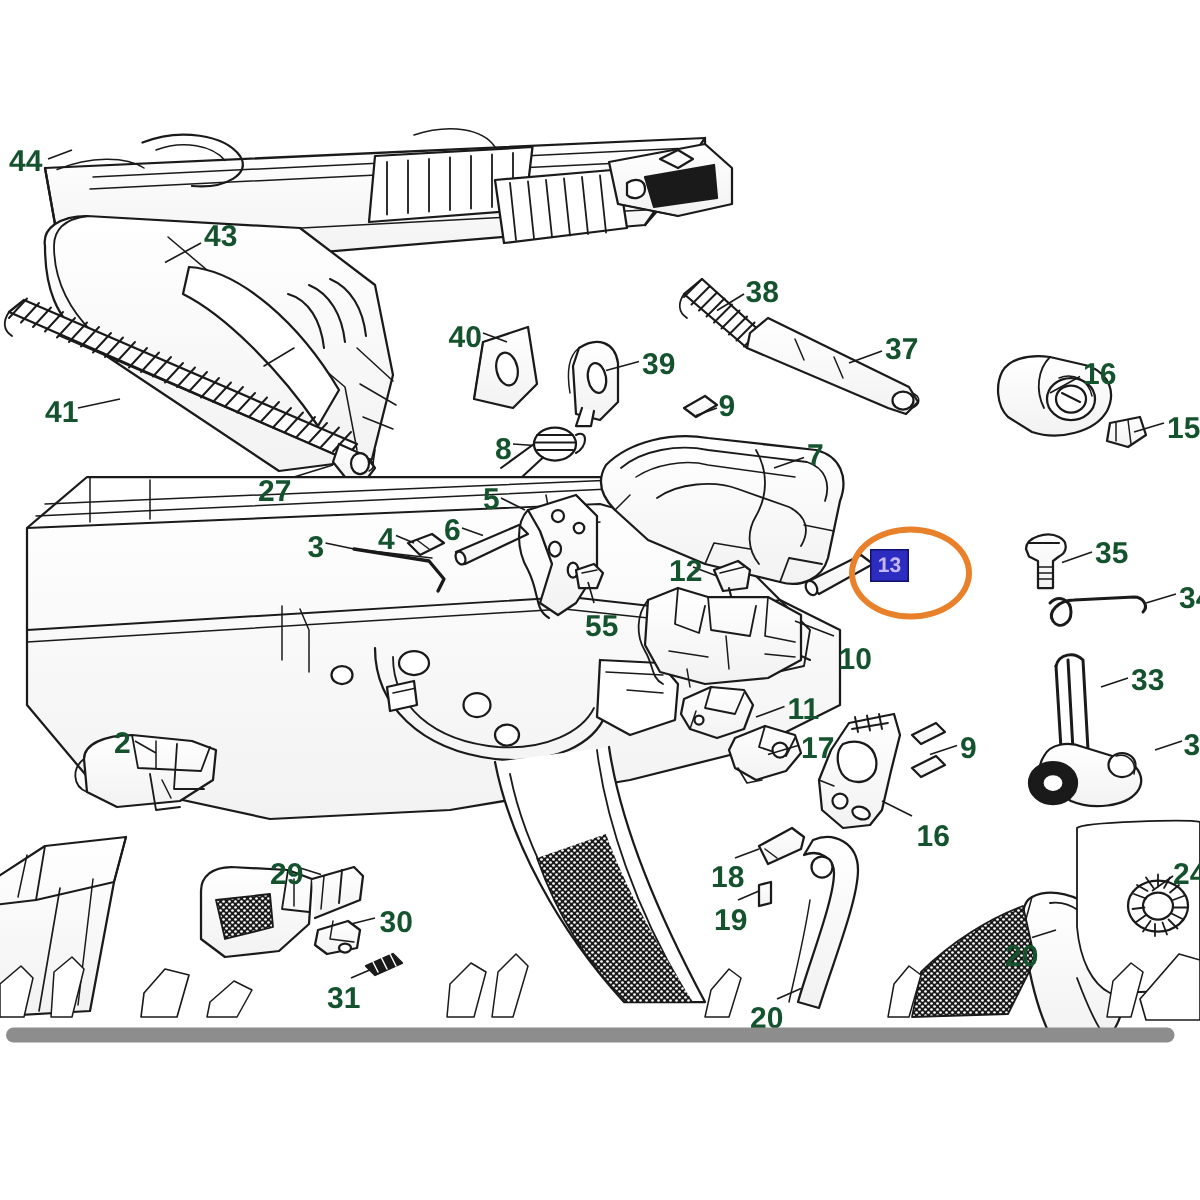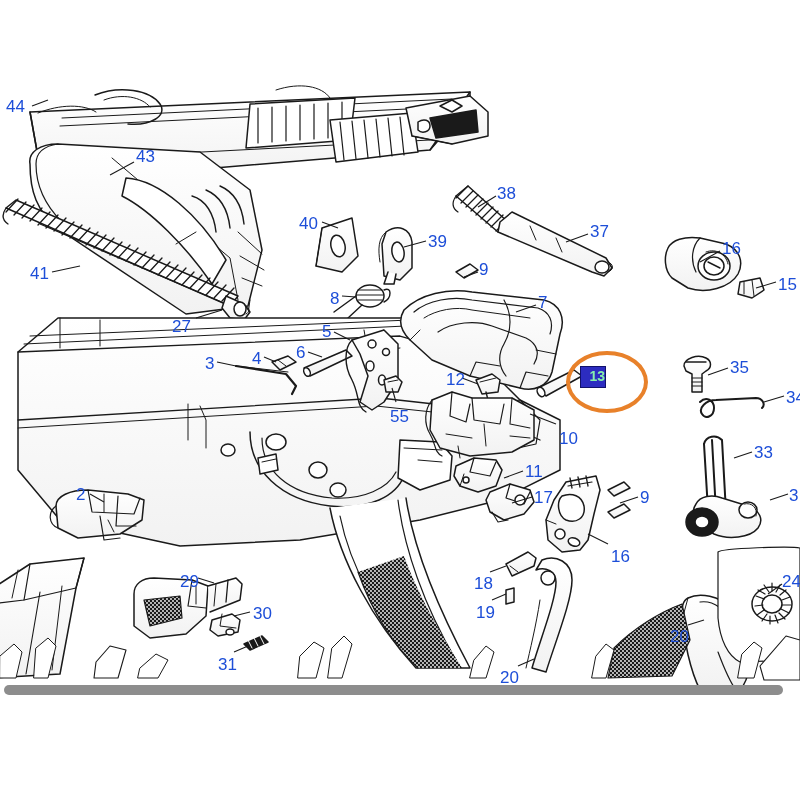--- a/index.html
+++ b/index.html
@@ -1,20 +1,20 @@
 <!DOCTYPE html>
 <html><head>
 <meta charset="utf-8">
 <style>
   html,body{margin:0;padding:0;background:#ffffff;}
   body{width:800px;height:800px;overflow:hidden;font-family:"Liberation Sans",sans-serif;}
   #stage{position:relative;width:800px;height:800px;background:#ffffff;}
   #diagram{position:absolute;left:0;top:0;width:800px;height:800px;}
-  .callout{position:absolute;font-family:"Liberation Sans",sans-serif;font-weight:normal;
-           font-size:17px;color:#1d4ed8;line-height:1;white-space:nowrap;}
+  .callout{position:absolute;font-family:"Liberation Sans",sans-serif;font-weight:bold;
+           font-size:20px;color:#14532d;line-height:1;white-space:nowrap;}
   .hl-badge{position:absolute;background:#2c2cc0;border:1px solid #11116b;color:#ffffff;
             font-family:"Liberation Sans",sans-serif;font-weight:bold;font-size:14px;
             line-height:18px;text-align:center;width:24px;height:20px;}
   .hl-ring{position:absolute;border:4px solid #e8812a;border-radius:50%;background:transparent;}
   .scrollbar{position:absolute;background:#8d8d8d;border-radius:6px;}
 </style>
 </head>
 <body>
 
 <div id="stage">
@@ -534,17 +534,17 @@
       <div class="callout" style="left: 500px; top: 669px;">20</div>
       <div class="callout" style="left: 76px; top: 486px;">2</div>
       <div class="callout" style="left: 180px; top: 573px;">29</div>
       <div class="callout" style="left: 253px; top: 605px;">30</div>
       <div class="callout" style="left: 218px; top: 656px;">31</div>
       <div class="callout" style="left: 670px; top: 628px;">20</div>
       <div class="callout" style="left: 782px; top: 573px;">24</div>
     </div>
 
   <div class="hl-ring" id="hl-ring" style="left: 566px; top: 351px; width: 74px; height: 54px; border-color: rgb(232, 129, 42);"></div>
-  <div class="hl-badge" id="hl-badge" style="left: 580px; top: 366px; background: rgb(44, 44, 192); color: #86efac; text-align: right;">13</div>
+  <div class="hl-badge" id="hl-badge" style="left: 580px; top: 366px; background: rgb(44, 44, 192); color: #c4b5fd;">13</div>
 
   <div class="scrollbar" id="scrollbar" style="left: 4px; top: 685px; width: 779px; height: 10px; background: rgb(141, 141, 141);"></div>
 
 </div>
 
 </body></html>

